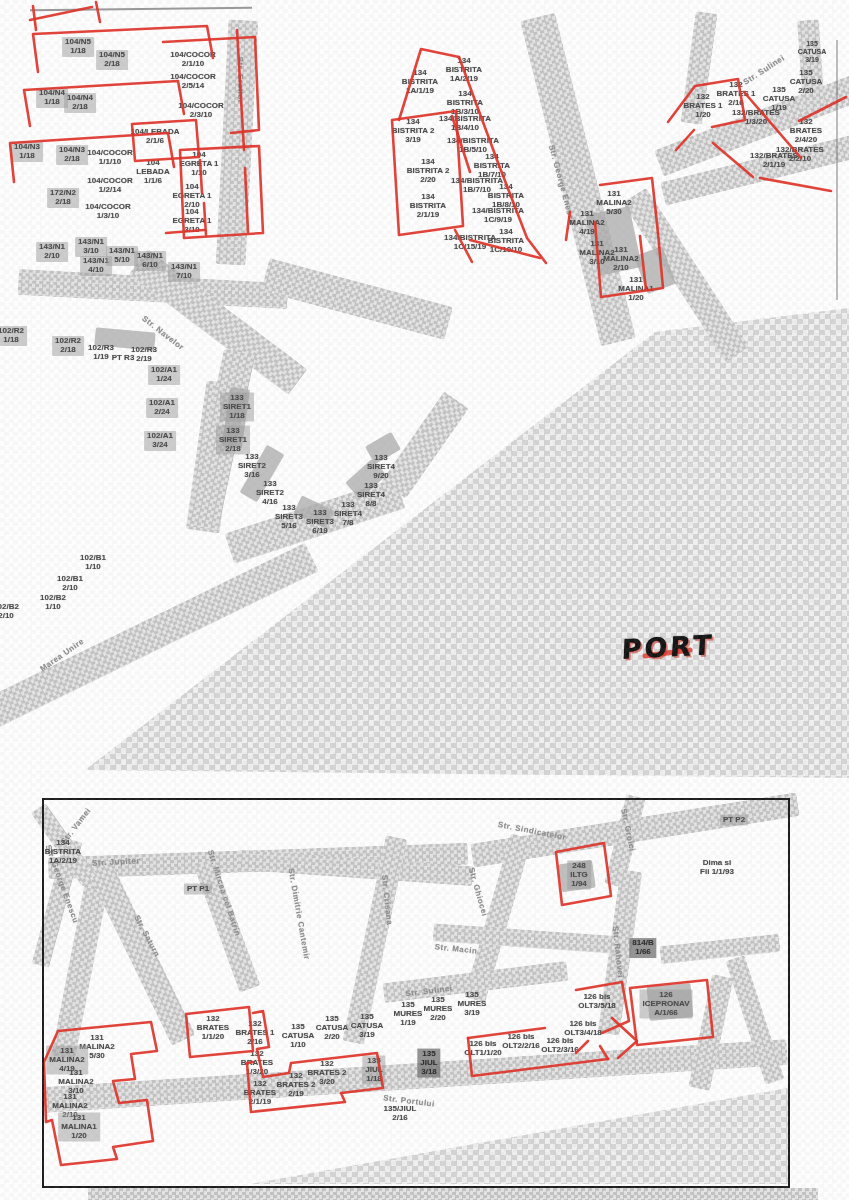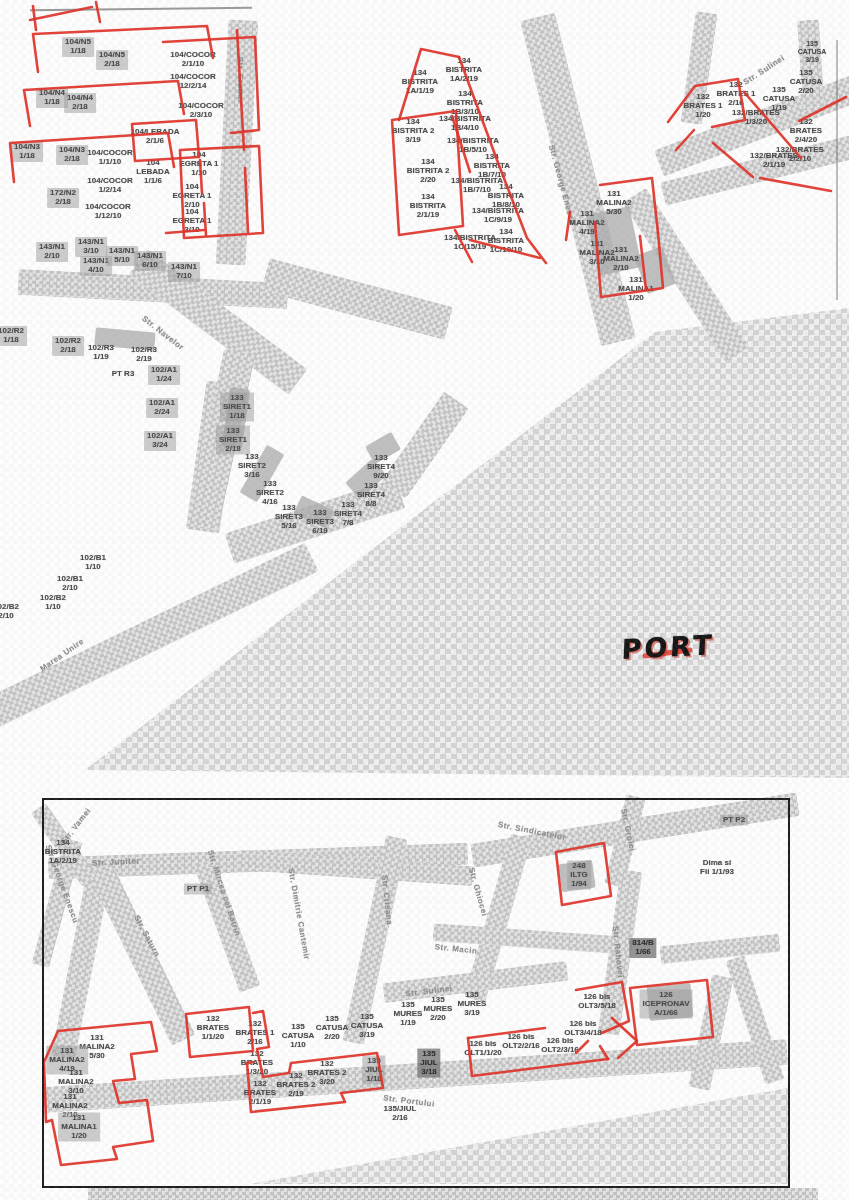--- a/index.html
+++ b/index.html
@@ -102,21 +102,21 @@
     <div class="lbl chip" style="left: 63px; top: 198px;">
       <div>172/N2</div>
       <div>2/18</div>
     </div>
     <div class="lbl" style="left: 193px; top: 60px;">
       <div>104/COCOR</div>
       <div>2/1/10</div>
     </div>
     <div class="lbl" style="left: 193px; top: 82px;">
       <div>104/COCOR</div>
-      <div>12/2/14</div>
+      <div>2/5/14</div>
     </div>
     <div class="lbl" style="left: 201px; top: 111px;">
       <div>104/COCOR</div>
       <div>2/3/10</div>
     </div>
     <div class="lbl" style="left: 155px; top: 137px;">
       <div>104/LEBADA</div>
       <div>2/1/6</div>
     </div>
     <div class="lbl" style="left: 110px; top: 158px;">
@@ -142,21 +142,21 @@
       <div>EGRETA 1</div>
       <div>2/10</div>
     </div>
     <div class="lbl" style="left: 192px; top: 221px;">
       <div>104</div>
       <div>EGRETA 1</div>
       <div>3/10</div>
     </div>
     <div class="lbl" style="left: 108px; top: 212px;">
       <div>104/COCOR</div>
-      <div>1/12/10</div>
+      <div>1/3/10</div>
     </div>
     <div class="lbl chip" style="left: 52px; top: 252px;">
       <div>143/N1</div>
       <div>2/10</div>
     </div>
     <div class="lbl chip" style="left: 91px; top: 247px;">
       <div>143/N1</div>
       <div>3/10</div>
     </div>
     <div class="lbl chip" style="left: 96px; top: 266px;">
@@ -180,21 +180,21 @@
       <div>1/18</div>
     </div>
     <div class="lbl chip" style="left: 68px; top: 346px;">
       <div>102/R2</div>
       <div>2/18</div>
     </div>
     <div class="lbl" style="left: 101px; top: 353px;">
       <div>102/R3</div>
       <div>1/19</div>
     </div>
-    <div class="lbl" style="left: 123px; top: 374px;">
+    <div class="lbl" style="left: 123px; top: 358px;">
       <div>PT R3</div>
     </div>
     <div class="lbl" style="left: 144px; top: 355px;">
       <div>102/R3</div>
       <div>2/19</div>
     </div>
     <div class="lbl chip" style="left: 164px; top: 375px;">
       <div>102/A1</div>
       <div>1/24</div>
     </div>

